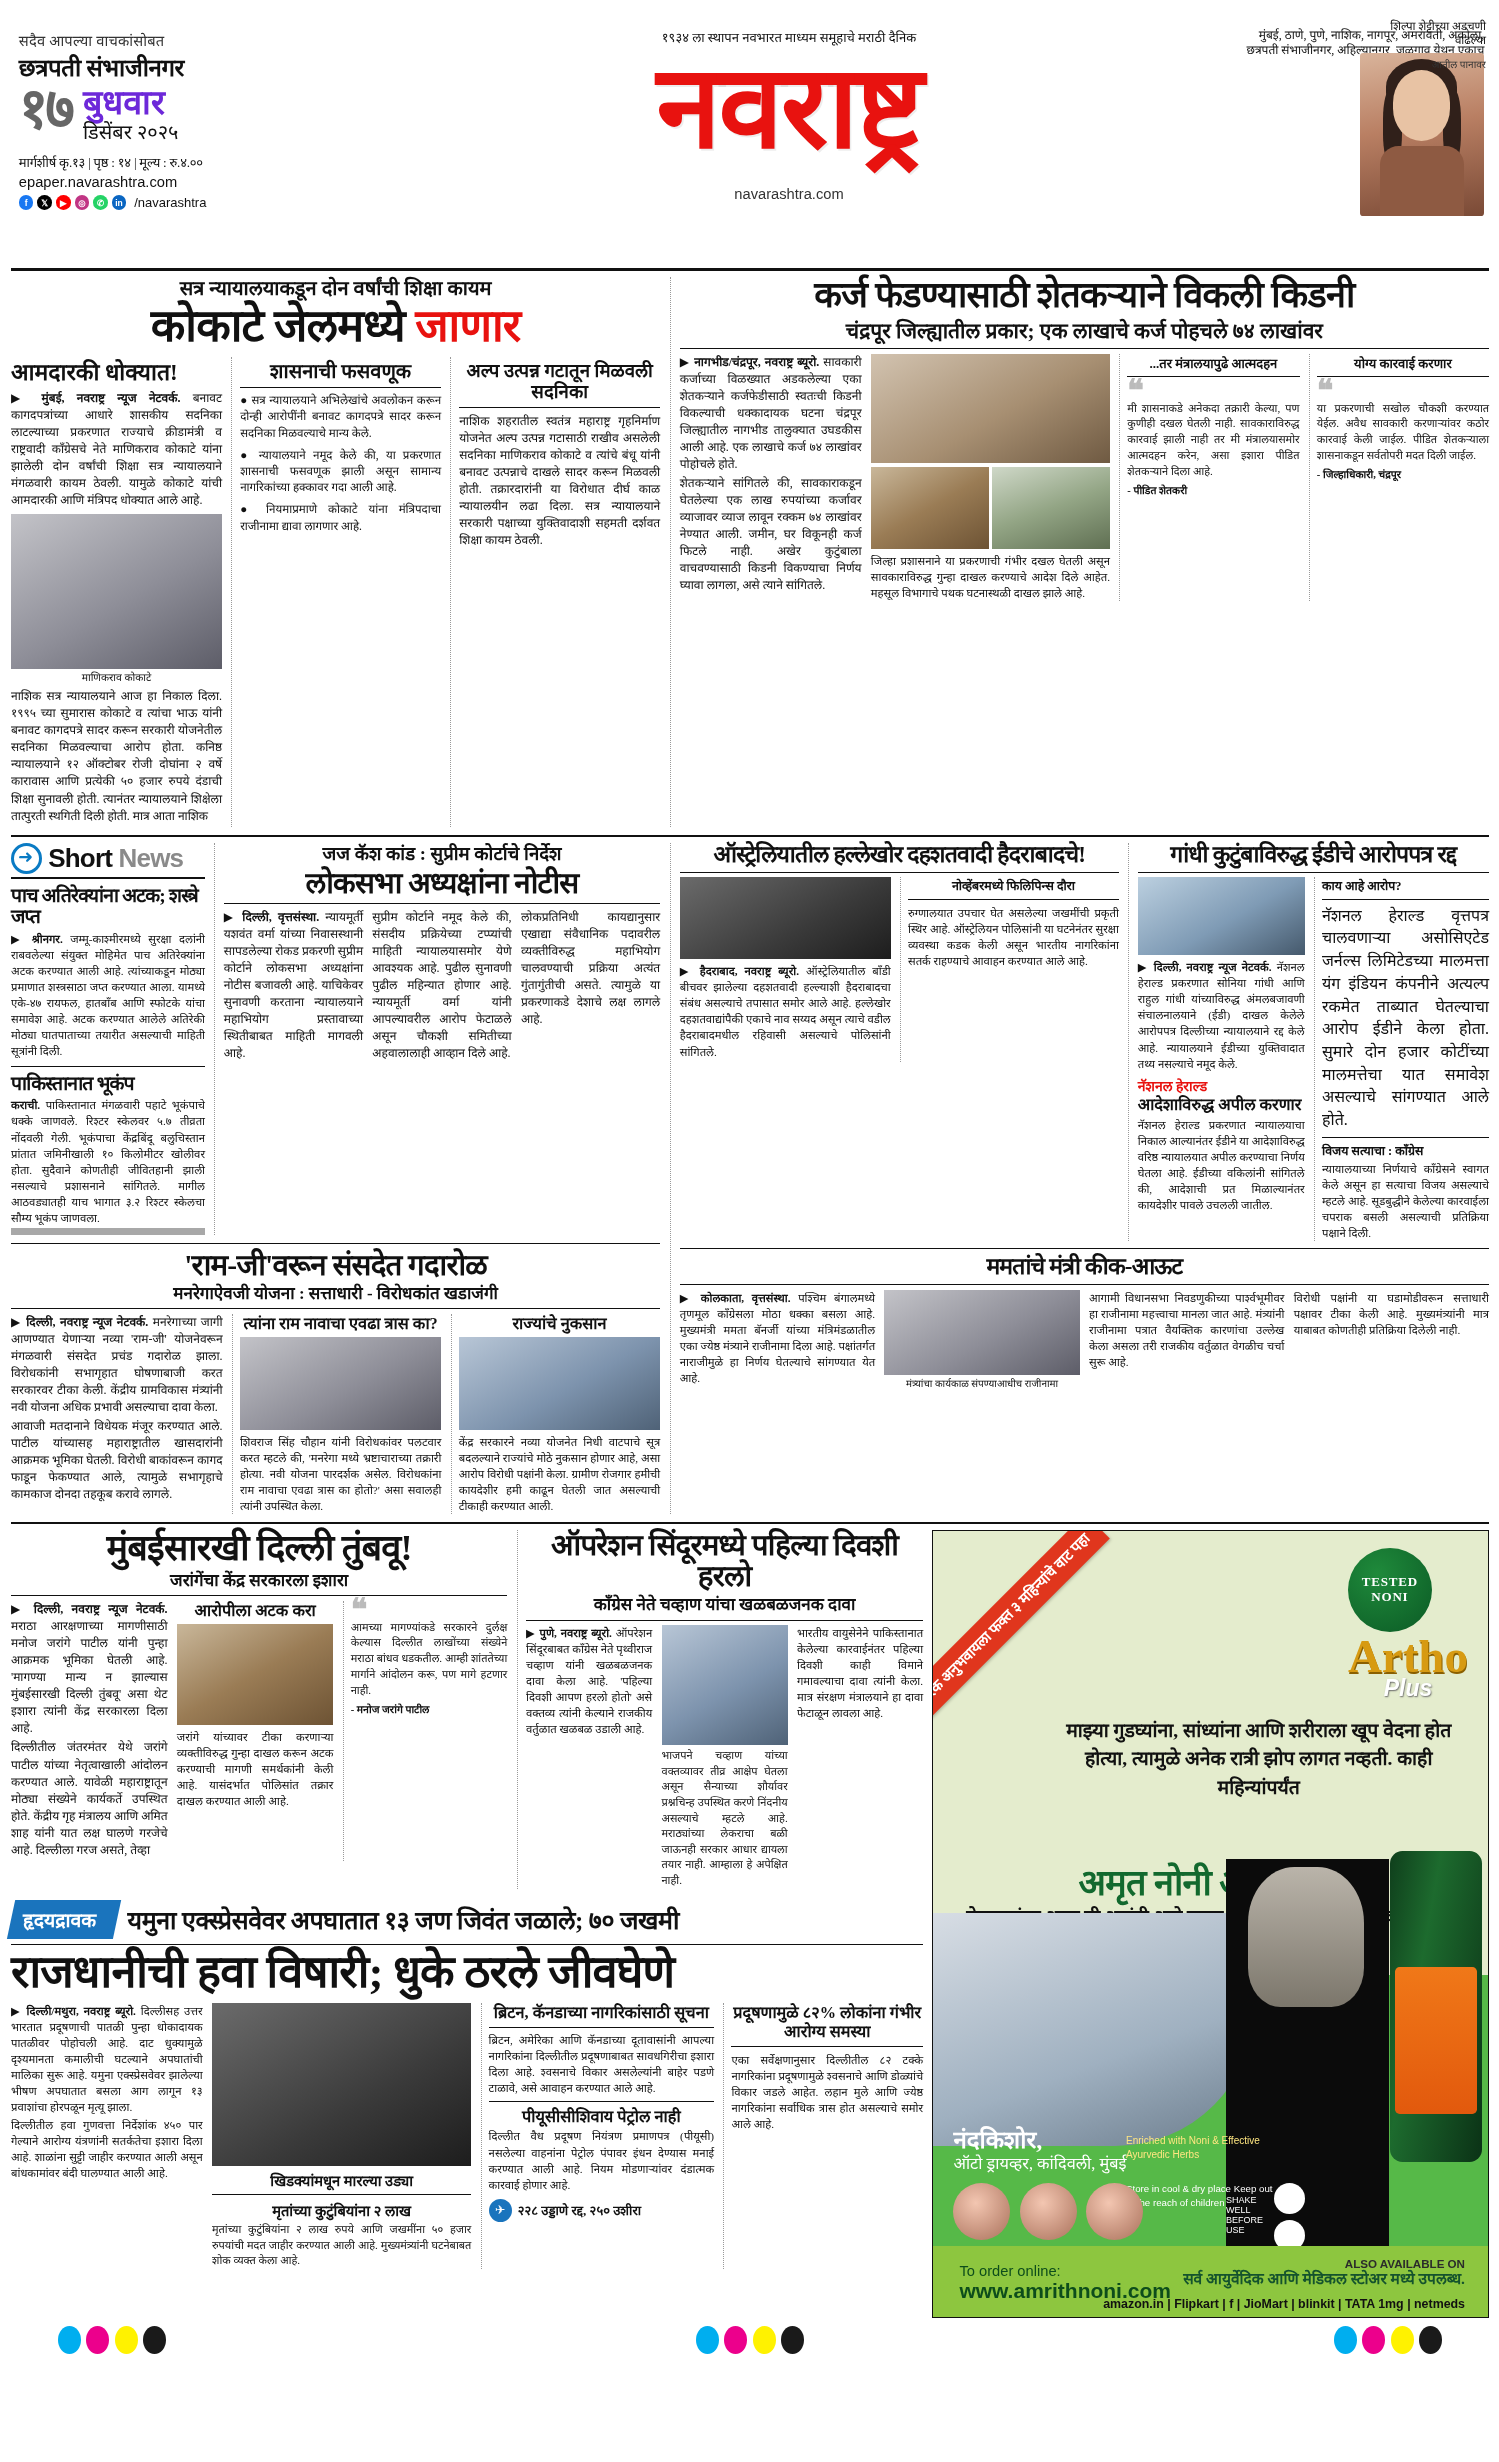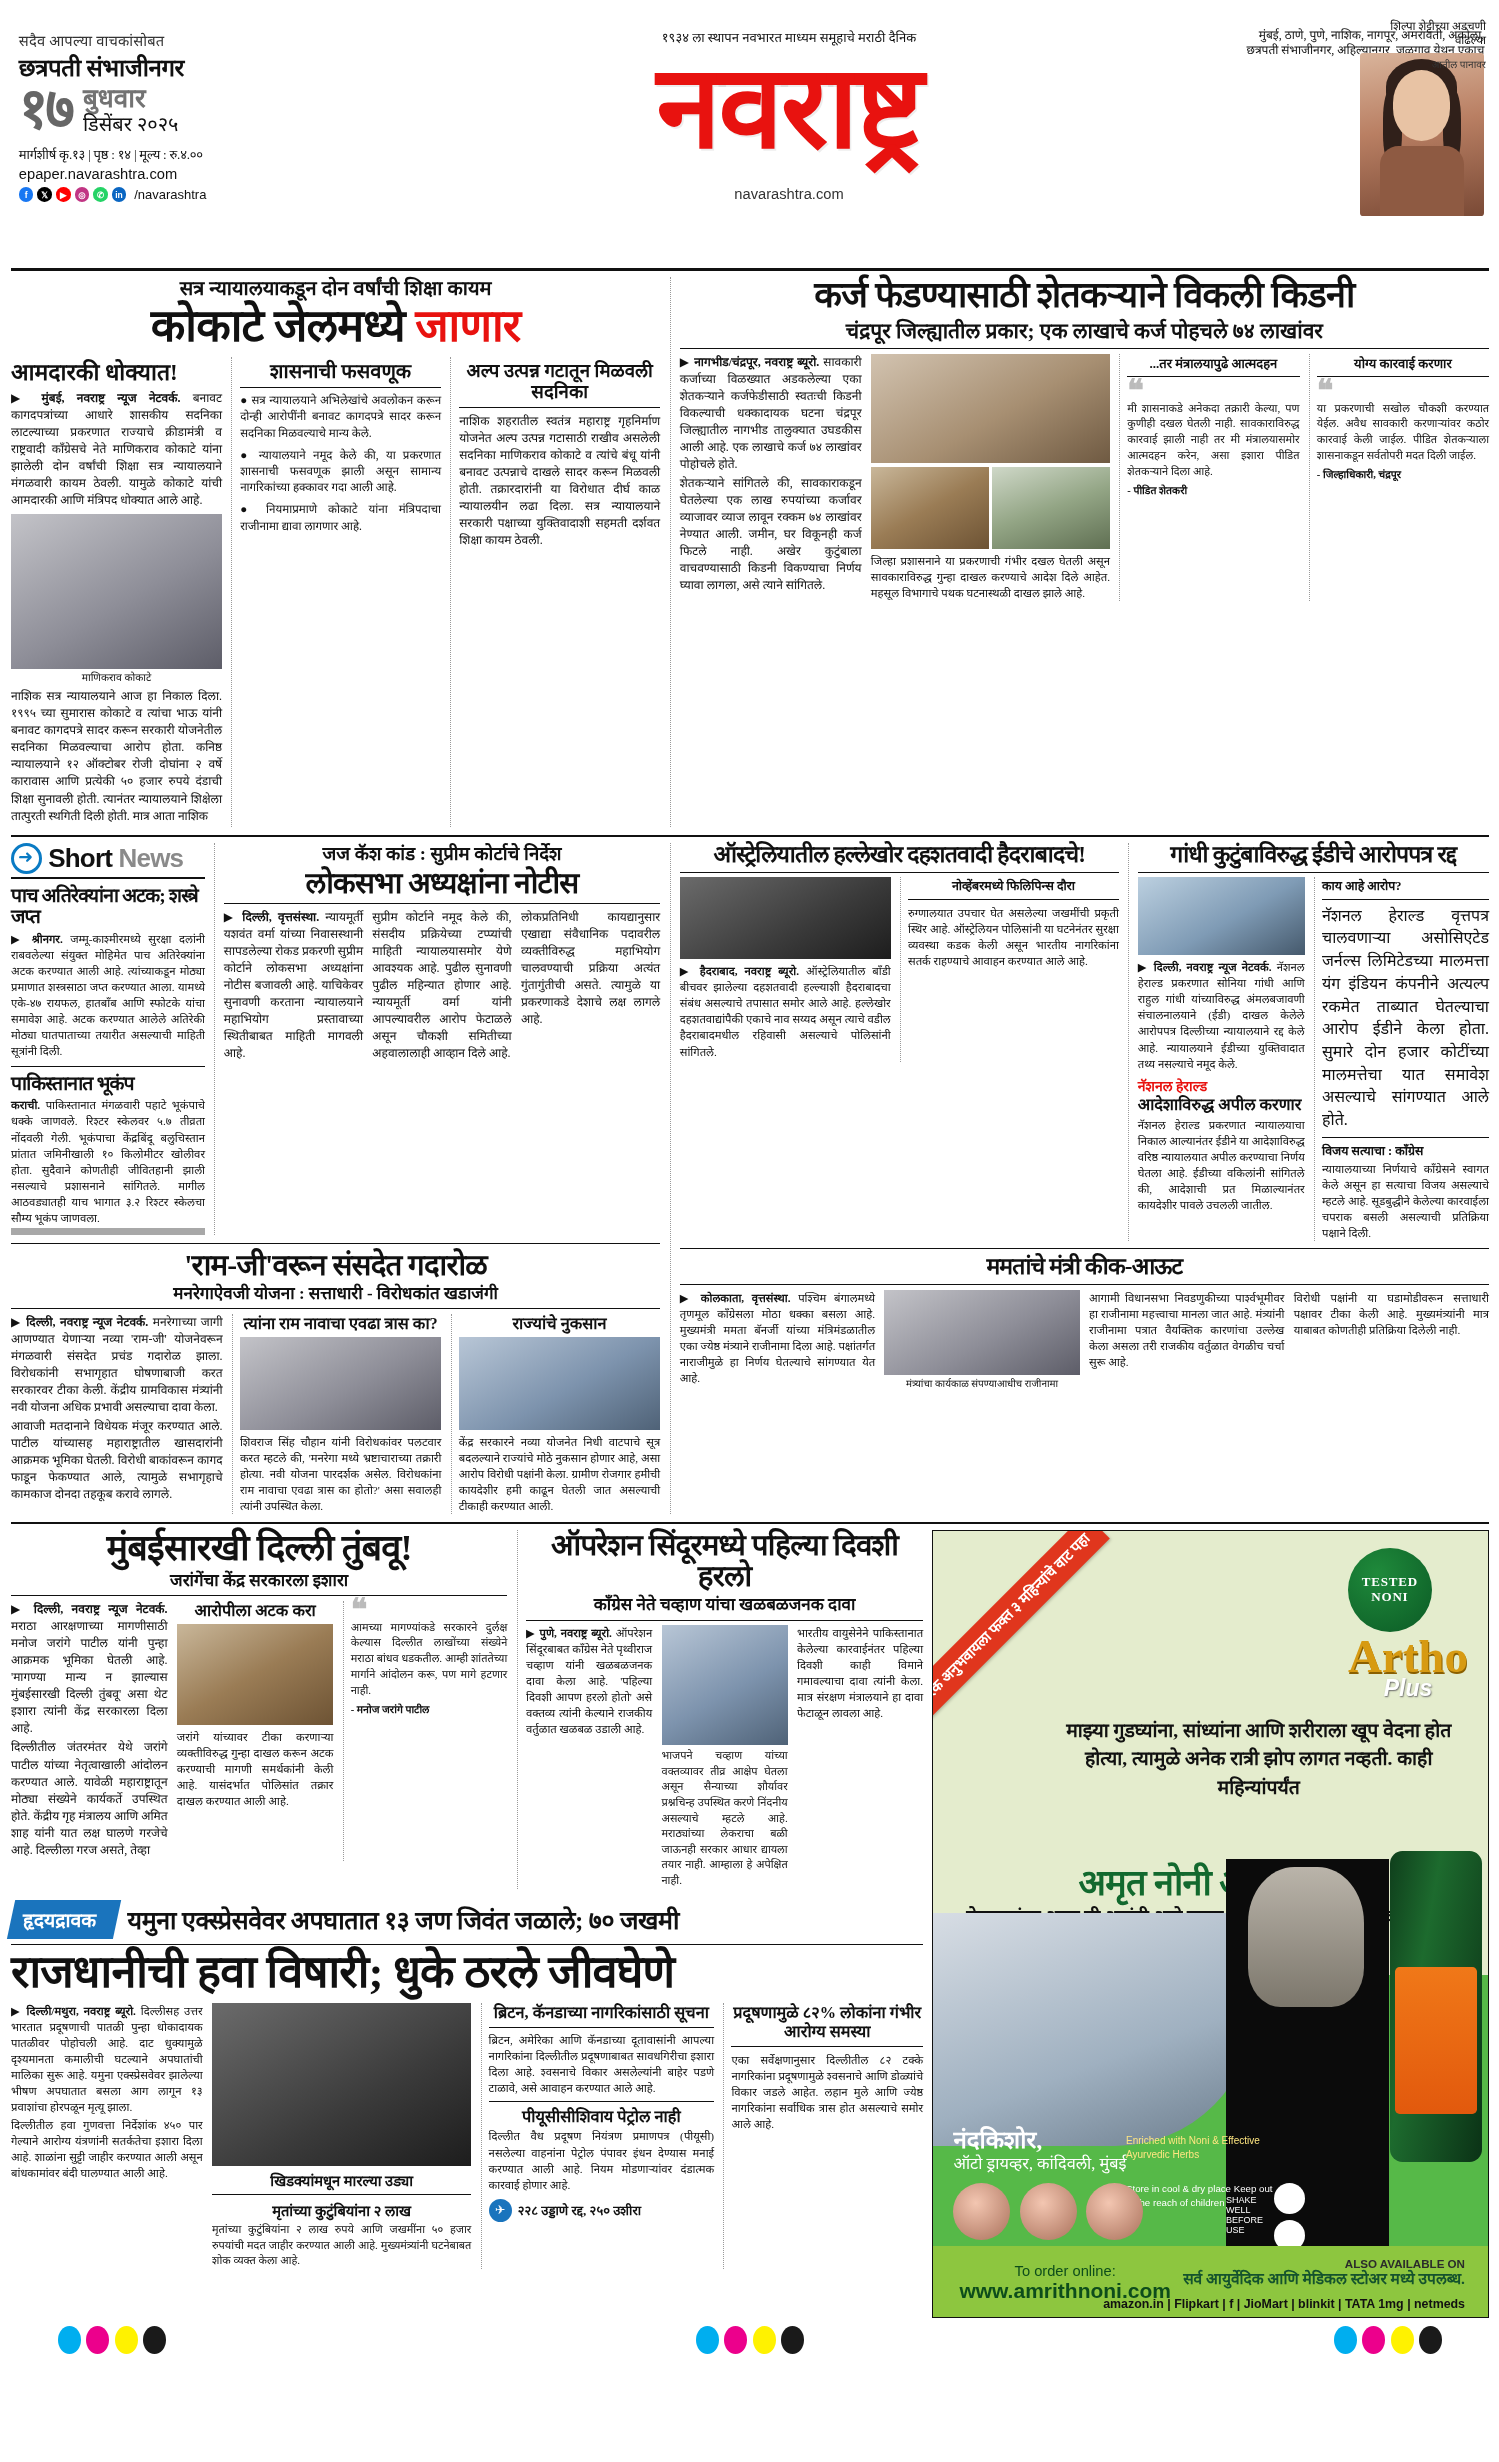--- a/index.html
+++ b/index.html
@@ -19,21 +19,21 @@
   }
 
   
   .masthead { display:flex; align-items:flex-start; height:256px; position:relative; }
   .mh-left { width:334px; padding-top:22px; padding-left:7.8px; }
   .mh-tagline { font-size:14.7px; color:#333; letter-spacing:0.2px; margin-bottom:6.2px; }
   .mh-city { font-size:24px; font-weight:bold; color:#111; letter-spacing:-0.4px; line-height:1.05; margin-bottom:1.6px; }
   .mh-daterow { display:flex; align-items:flex-start; gap:11px; }
   .mh-daynum { font-size:57px; font-weight:bold; color:#666; line-height:.92; letter-spacing:-3.1px; }
   .mh-dayblock { padding-top:3.1px; }
-  .mh-weekday { font-size:26px; font-weight:bold; color:#737373; line-height:1; }
+  .mh-weekday { font-size:34px; font-weight:bold; color:#6d28d9; line-height:1; }
   .mh-month { font-size:20px; color:#111; line-height:1.25; }
   .mh-meta { font-size:13px; color:#111; margin-top:7.8px; letter-spacing:-0.2px; }
   .mh-epaper { font-family:"Liberation Sans",sans-serif; font-size:14.7px; color:#111; margin-top:3.1px; }
   .mh-social { display:flex; align-items:center; gap:3.9px; margin-top:5.4px; }
   .sicon { width:14.7px; height:14.7px; border-radius:50%; display:inline-flex; align-items:center; justify-content:center;
            color:#fff; font-size:8.5px; font-family:"Liberation Sans",sans-serif; font-weight:bold; }
   .sicon.fb{background:#1877f2;} .sicon.x{background:#000;} .sicon.yt{background:#ff0000;}
   .sicon.ig{background:#c13584;} .sicon.wa{background:#25d366;} .sicon.li{background:#0a66c2;}
   .mh-handle { font-family:"Liberation Sans",sans-serif; font-size:13px; color:#111; margin-left:3.9px; }
 
@@ -168,21 +168,21 @@
      background:radial-gradient(circle at 40% 35%,#f3c6b1,#a9705a); }
   .ad-ctri { position:absolute; left:17px; top:270px; font-family:"Liberation Sans",sans-serif;
      font-size:9px; color:#fff; letter-spacing:-0.2px; }
   .ad-contact { position:absolute; left:20px; top:289px; color:#fff; font-family:"Liberation Sans",sans-serif;
      font-size:17px; }
   .ad-phone { position:absolute; left:20px; top:307px; color:#fff; font-family:"Liberation Sans",sans-serif;
      font-size:33px; font-weight:bold; letter-spacing:-0.8px; }
   .ad-seal { position:absolute; right:183px; top:208px; display:flex; flex-direction:column; gap:5.4px;}
   .ad-seal i { width:31px; height:31px; border-radius:50%; background:#fff; display:block; }
   .ad-strip { position:absolute; left:0; right:0; bottom:0; height:71px; background:#8dc63f; }
-  .ad-order { position:absolute; left:26px; bottom:14px; font-family:"Liberation Sans",sans-serif; color:#0d4d1b;text-align:center;}
+  .ad-order { position:absolute; left:26px; bottom:14px; font-family:"Liberation Sans",sans-serif; color:#0d4d1b;}
   .ad-order .o1{font-size:14.7px;} .ad-order .o2{font-size:21px; font-weight:bold;}
   .ad-avail { position:absolute; right:23px; bottom:47px; font-family:"Liberation Sans",sans-serif;
      font-size:11.6px; font-weight:bold; color:#2b2b2b; }
   .ad-store { position:absolute; right:23px; bottom:28px; font-size:15.5px; font-weight:bold; color:#14532d;}
   .ad-marks { position:absolute; right:23px; bottom:6.2px; display:flex; gap:7.8px; align-items:center;
      font-family:"Liberation Sans",sans-serif; font-size:12.4px; font-weight:bold; }
   .ad-enrich { position:absolute; right:116px; bottom:101px; color:#ffe680;
      font-family:"Liberation Sans",sans-serif; font-size:10px; line-height:1.4; width:147px;}
   .ad-store-note { position:absolute; right:116px; bottom:54px; color:#fff;
      font-family:"Liberation Sans",sans-serif; font-size:9.7px; line-height:1.4; width:147px;}

